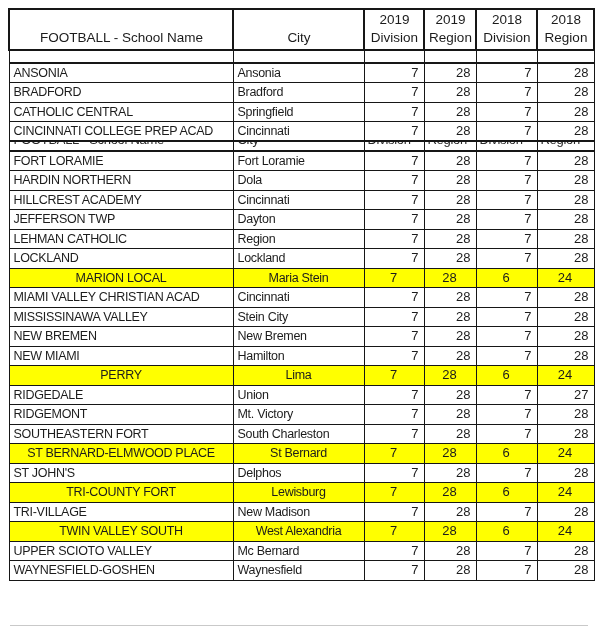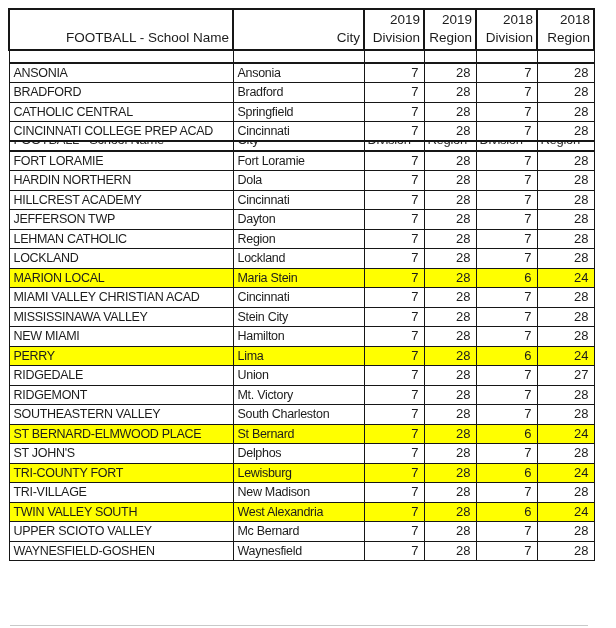--- a/index.html
+++ b/index.html
@@ -6,32 +6,32 @@
   body {
     width:616px; height:628px; background:#ffffff; position:relative;
     font-family:"Liberation Sans","DejaVu Sans",sans-serif;
     color:#1c1c1c; overflow:hidden;
   }
   .sheet { position:absolute; left:8px; top:8px; }
   table { border-collapse:collapse; table-layout:fixed; width:585px; }
   th, td { box-sizing:border-box; }
   th {
     border:2px solid #161616; background:#ffffff;
-    vertical-align:bottom; text-align:right; font-weight:400;
+    vertical-align:bottom; text-align:center; font-weight:400;
     font-size:13.5px; line-height:16px; padding:2px 3px 3px 4px; height:38px;
   }
   .th-top { margin-bottom:2px; }
   td {
     border:1px solid #161616; height:19.5px; padding:0 4px;
     font-size:13px; line-height:16px; white-space:nowrap; overflow:hidden;
     background:#ffffff;
   }
   td.c-text { font-size:12.5px; letter-spacing:-0.3px; }
   td.c-num  { text-align:right; padding-right:5px; }
-  tr.highlight td { background:#ffff00; }
+  tr.highlight td { background:#ffff00;text-align:center; }
   tr.clipped-data td, tr.clipped-header td { padding:0; }
   tr.clipped-data td { height:13px; border-bottom:2px solid #161616; }
   tr.clipped-header td { height:10px; border-top:2px solid #161616; border-bottom:2px solid #161616; }
   .clipwin { position:relative; height:100%; overflow:hidden; }
   .clipwin span {
     position:absolute; left:4px; top:-12px; line-height:16px;
     font-size:12.5px; letter-spacing:-0.3px; white-space:nowrap; color:#2a2a2a;
   }
   td.c-num .clipwin span { left:auto; right:5px; }
   tr.clipped-header .clipwin span { top:-10px; font-size:13px; }
@@ -243,20 +243,28 @@
         </tr>
         <tr class="data">
           <td class="c-text">MISSISSINAWA VALLEY</td>
           <td class="c-text">Stein City</td>
           <td class="c-num">7</td>
           <td class="c-num">28</td>
           <td class="c-num">7</td>
           <td class="c-num">28</td>
         </tr>
         <tr class="data">
+          <td class="c-text">NEW BREMEN</td>
+          <td class="c-text">New Bremen</td>
+          <td class="c-num">7</td>
+          <td class="c-num">28</td>
+          <td class="c-num">7</td>
+          <td class="c-num">28</td>
+        </tr>
+        <tr class="data">
           <td class="c-text">NEW MIAMI</td>
           <td class="c-text">Hamilton</td>
           <td class="c-num">7</td>
           <td class="c-num">28</td>
           <td class="c-num">7</td>
           <td class="c-num">28</td>
         </tr>
         <tr class="data highlight">
           <td class="c-text">PERRY</td>
           <td class="c-text">Lima</td>
@@ -275,21 +283,21 @@
         </tr>
         <tr class="data">
           <td class="c-text">RIDGEMONT</td>
           <td class="c-text">Mt. Victory</td>
           <td class="c-num">7</td>
           <td class="c-num">28</td>
           <td class="c-num">7</td>
           <td class="c-num">28</td>
         </tr>
         <tr class="data">
-          <td class="c-text">SOUTHEASTERN VALLEY</td>
+          <td class="c-text">SOUTHEASTERN FORT</td>
           <td class="c-text">South Charleston</td>
           <td class="c-num">7</td>
           <td class="c-num">28</td>
           <td class="c-num">7</td>
           <td class="c-num">28</td>
         </tr>
         <tr class="data highlight">
           <td class="c-text">ST BERNARD-ELMWOOD PLACE</td>
           <td class="c-text">St Bernard</td>
           <td class="c-num">7</td>

